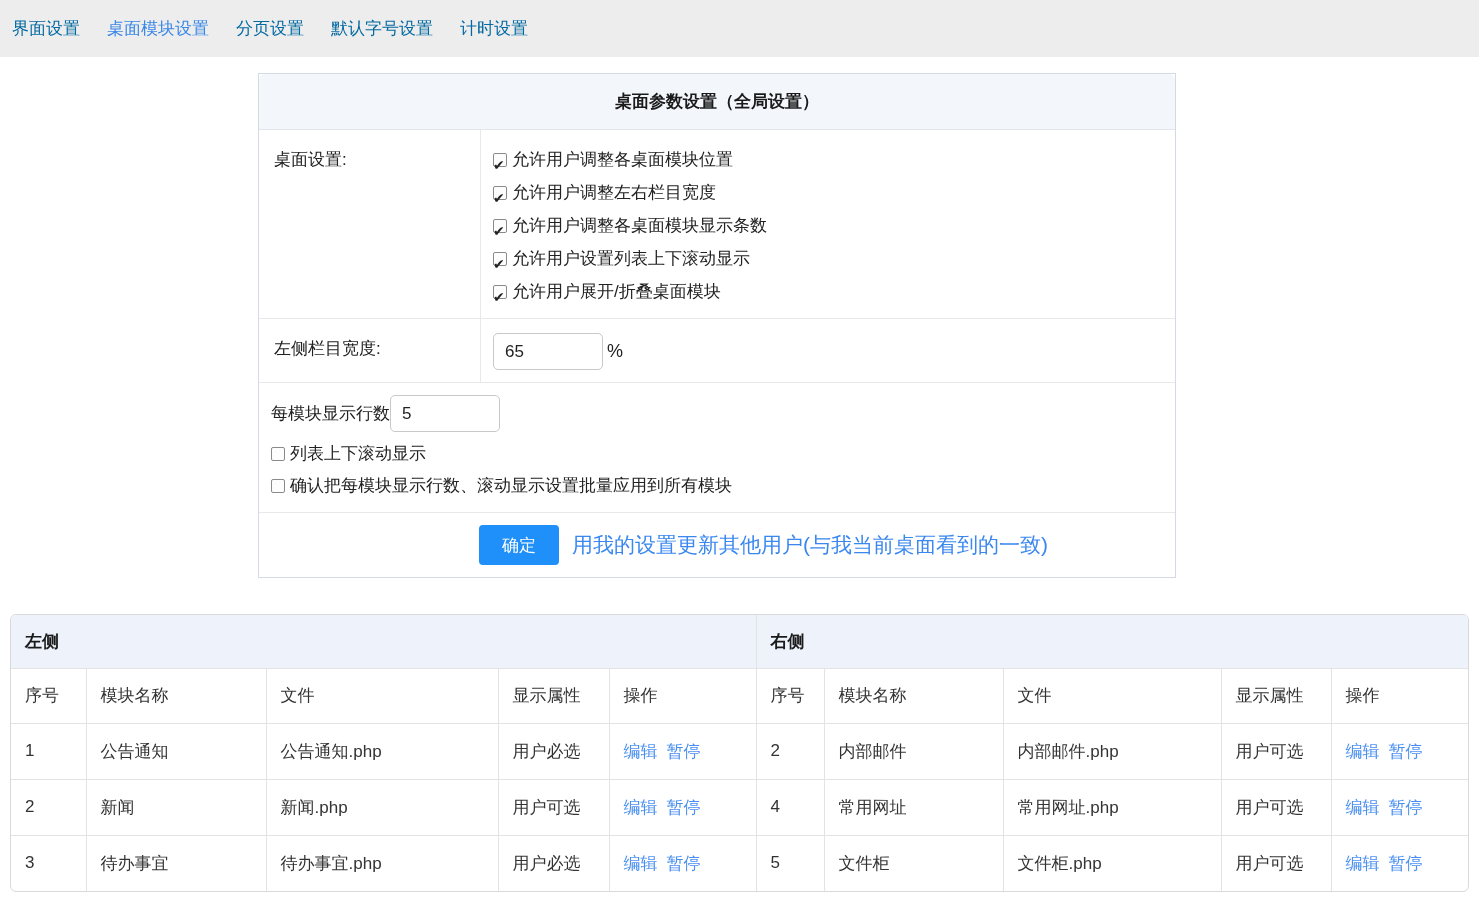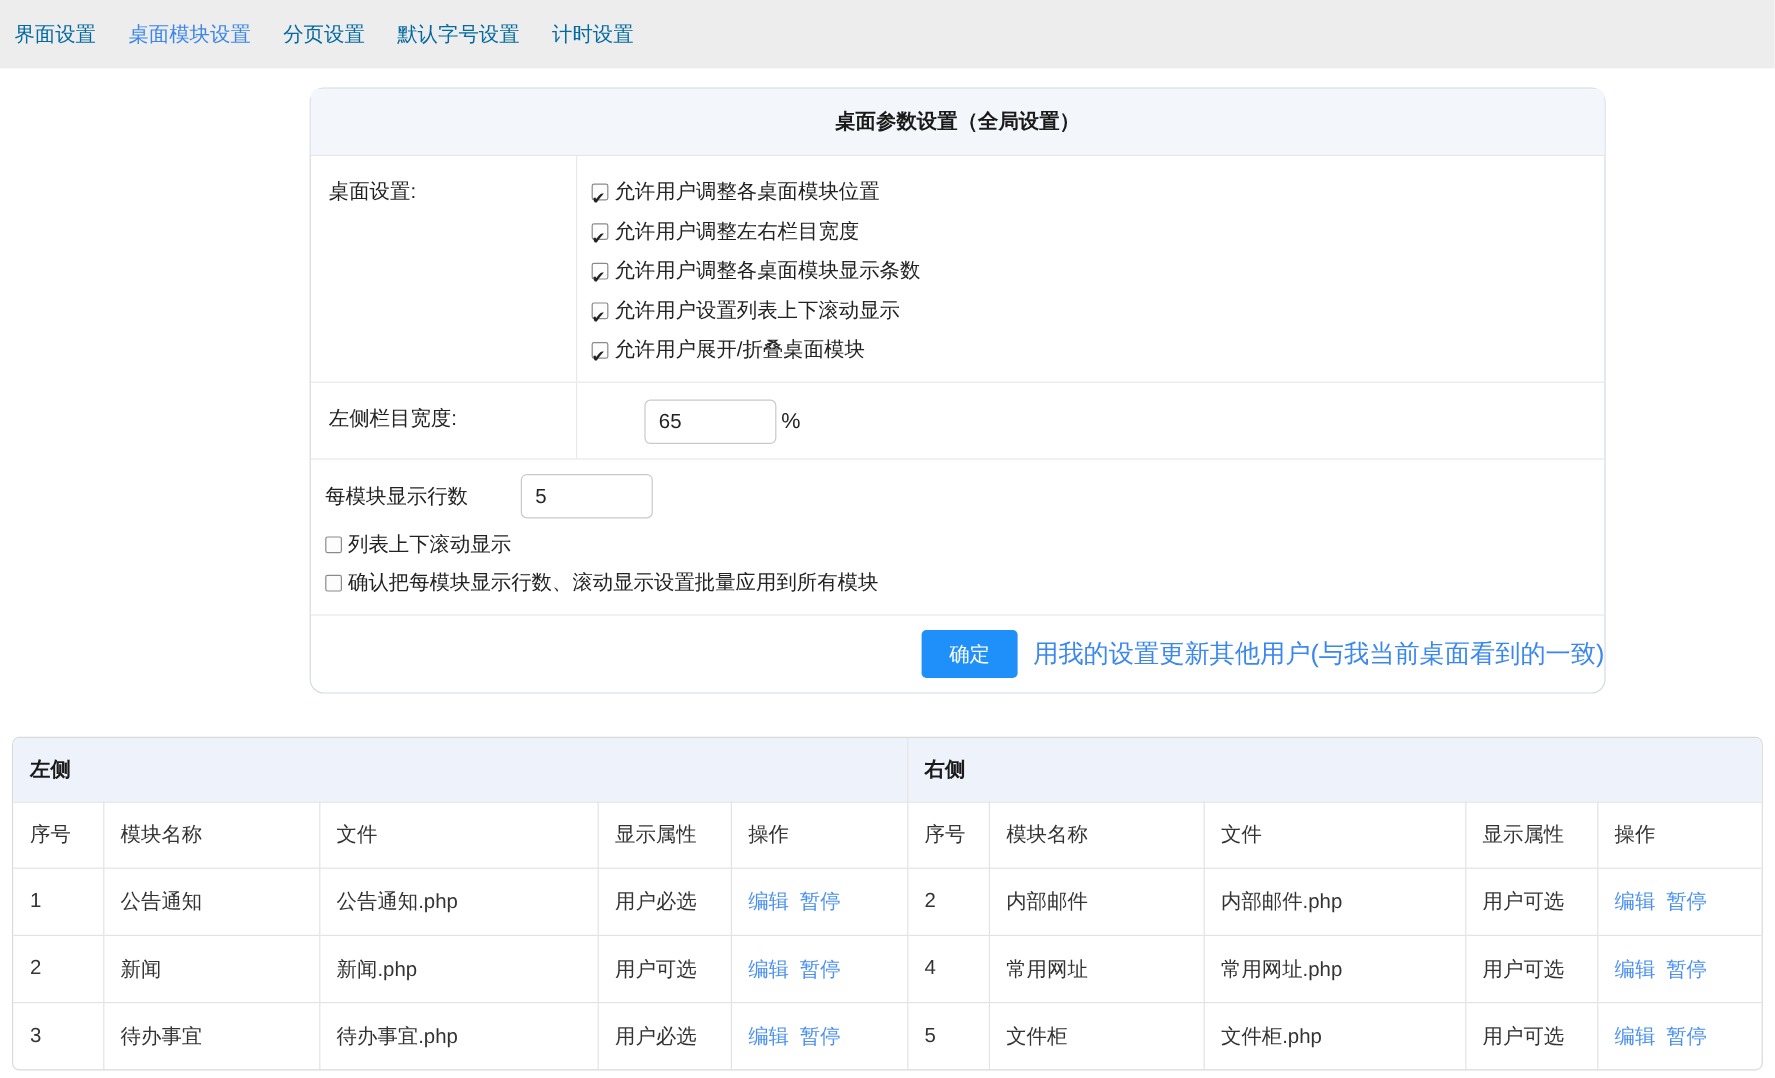--- a/index.html
+++ b/index.html
@@ -14,51 +14,51 @@
   
   .tabbar {
     height: 57px; background: #ededed;
     display: flex; align-items: center; padding-left: 12px;
   }
   .tab { font-size: 17px; color: #0369a1; margin-right: 27px; cursor: pointer; white-space: nowrap; }
   .tab.active { color: #3a87e8; }
 
   
   .panel {
-    width: 1080px; margin: 16px 0 0 258px;
-    border: 1px solid #d4dae2; border-radius: 12px; background: #fff;
+    width: 918px; margin: 16px 0 0 258px;
+    border: 1px solid #d4dae2; border-radius: 0; background: #fff;
   }
   .panel-header {
     height: 56px; background: #f3f7fc; border-bottom: 1px solid #e2e6ec;
     border-radius: 6px 6px 0 0;
     display: flex; align-items: center; justify-content: center;
     font-size: 17px; font-weight: bold; color: #1a1a1a;
   }
   .prow { display: flex; border-bottom: 1px solid #e8e8e8; }
-  .prow:last-child { border-bottom: none; justify-content: flex-end; }
+  .prow:last-child { border-bottom: none; }
   .plabel {
     width: 222px; flex: 0 0 222px; border-right: 1px solid #e8e8e8;
     padding: 14px 10px 10px 15px; font-size: 17px; line-height: 32px; color: #222;
   }
   .pcontent { flex: 1; padding: 13px 10px 10px 12px; font-size: 17px; }
   .opt-line { line-height: 33px; white-space: nowrap; }
 
   .cb {
     display: inline-block; width: 14px; height: 14px;
     border: 1px solid #8a8a8a; border-radius: 2px; background: #fdfdfd;
     margin-right: 5px; vertical-align: -2px; position: relative; cursor: pointer;
   }
   .cb.checked::after {
     content: "\2714"; position: absolute; left: -1px; top: -5px;
     font-size: 14px; color: #222;
   }
 
   .text-input {
     height: 37px; width: 110px; border: 1px solid #c9c9c9; border-radius: 5px;
-    font-size: 17px; padding: 0 11px; color: #222; font-family: inherit; background: #fff; margin-left: 44px;
+    font-size: 17px; padding: 0 11px; color: #222; font-family: inherit; background: #fff;
   }
   .unit { font-size: 18px; margin-left: 4px; }
 
   .row-leftwidth .plabel, .row-leftwidth .pcontent { padding-top: 14px; padding-bottom: 12px; }
   .row-defaults .pcontent { padding-top: 12px; }
   .row-defaults .opt-line { line-height: 32px; }
   .inline-field { display: flex; align-items: center; margin-bottom: 6px; }
 
   .prow-actions { padding: 12px 0 12px 220px; display: flex; align-items: center; }
   .confirm-btn {

